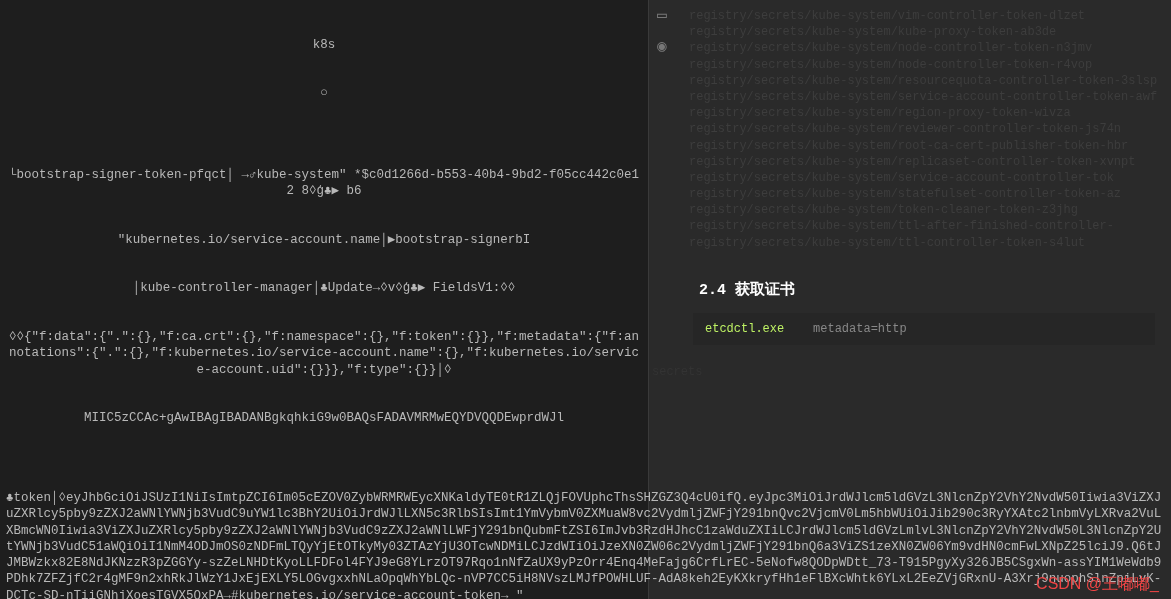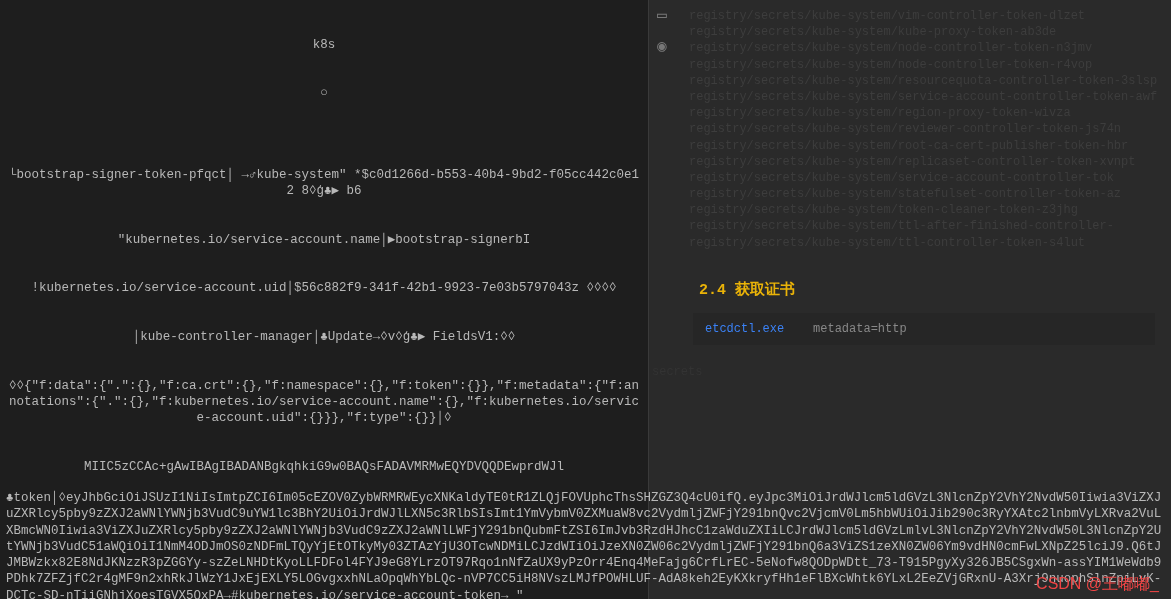--- a/index.html
+++ b/index.html
@@ -43,35 +43,35 @@
   }
   .right-icons span { font-size: 16px; }
   .right-content {
     padding: 8px 12px 8px 40px;
     color: #444;
     font-size: 12px;
     line-height: 1.35;
   }
   .dim-block { color: #3d3d3d; }
   .section-header {
-    color: #eab308;
+    color: #ffffff;
     font-size: 15px;
     font-weight: bold;
     margin-top: 30px;
     margin-bottom: 12px;
     padding-left: 10px;
   }
   .code-box {
     background: #262626;
     padding: 8px 12px;
     margin: 8px 4px 8px 4px;
     color: #888;
     font-size: 12px;
   }
-  .code-box .kw { color: #3b82f6; }
+  .code-box .kw { color: #bef264; }
   .watermark {
     position: absolute;
     bottom: 4px;
     right: 12px;
     color: #ef4444;
     font-size: 16px;
     font-family: sans-serif;
   }
   .line { display: block; }
   .wide-line {
@@ -94,21 +94,20 @@
 </head>
 <body>
 
 <div class="main">
   <div class="left-pane">
     <span class="line">k8s</span>
     <span class="line">○</span>
     <span class="line"></span>
     <span class="line">└bootstrap-signer-token-pfqct│ →♂kube-system" *$c0d1266d-b553-40b4-9bd2-f05cc442c0e12 8◊ģ♣▶ b6</span>
     <span class="line">"kubernetes.io/service-account.name│▶bootstrap-signerbI</span>
-    <span class="line">!kubernetes.io/service-account.uid│$56c882f9-341f-42b1-9923-7e03b5797043z ◊◊◊◊</span>
     <span class="line">│kube-controller-manager│♣Update→◊v◊ģ♣▶ FieldsV1:◊◊</span>
     <span class="line">◊◊{"f:data":{".":{},"f:ca.crt":{},"f:namespace":{},"f:token":{}},"f:metadata":{"f:annotations":{".":{},"f:kubernetes.io/service-account.name":{},"f:kubernetes.io/service-account.uid":{}}},"f:type":{}}│◊</span>
     <span class="line">MIIC5zCCAc+gAwIBAgIBADANBgkqhkiG9w0BAQsFADAVMRMwEQYDVQQDEwprdWJl</span>
     
     
     
     
     
     
     

